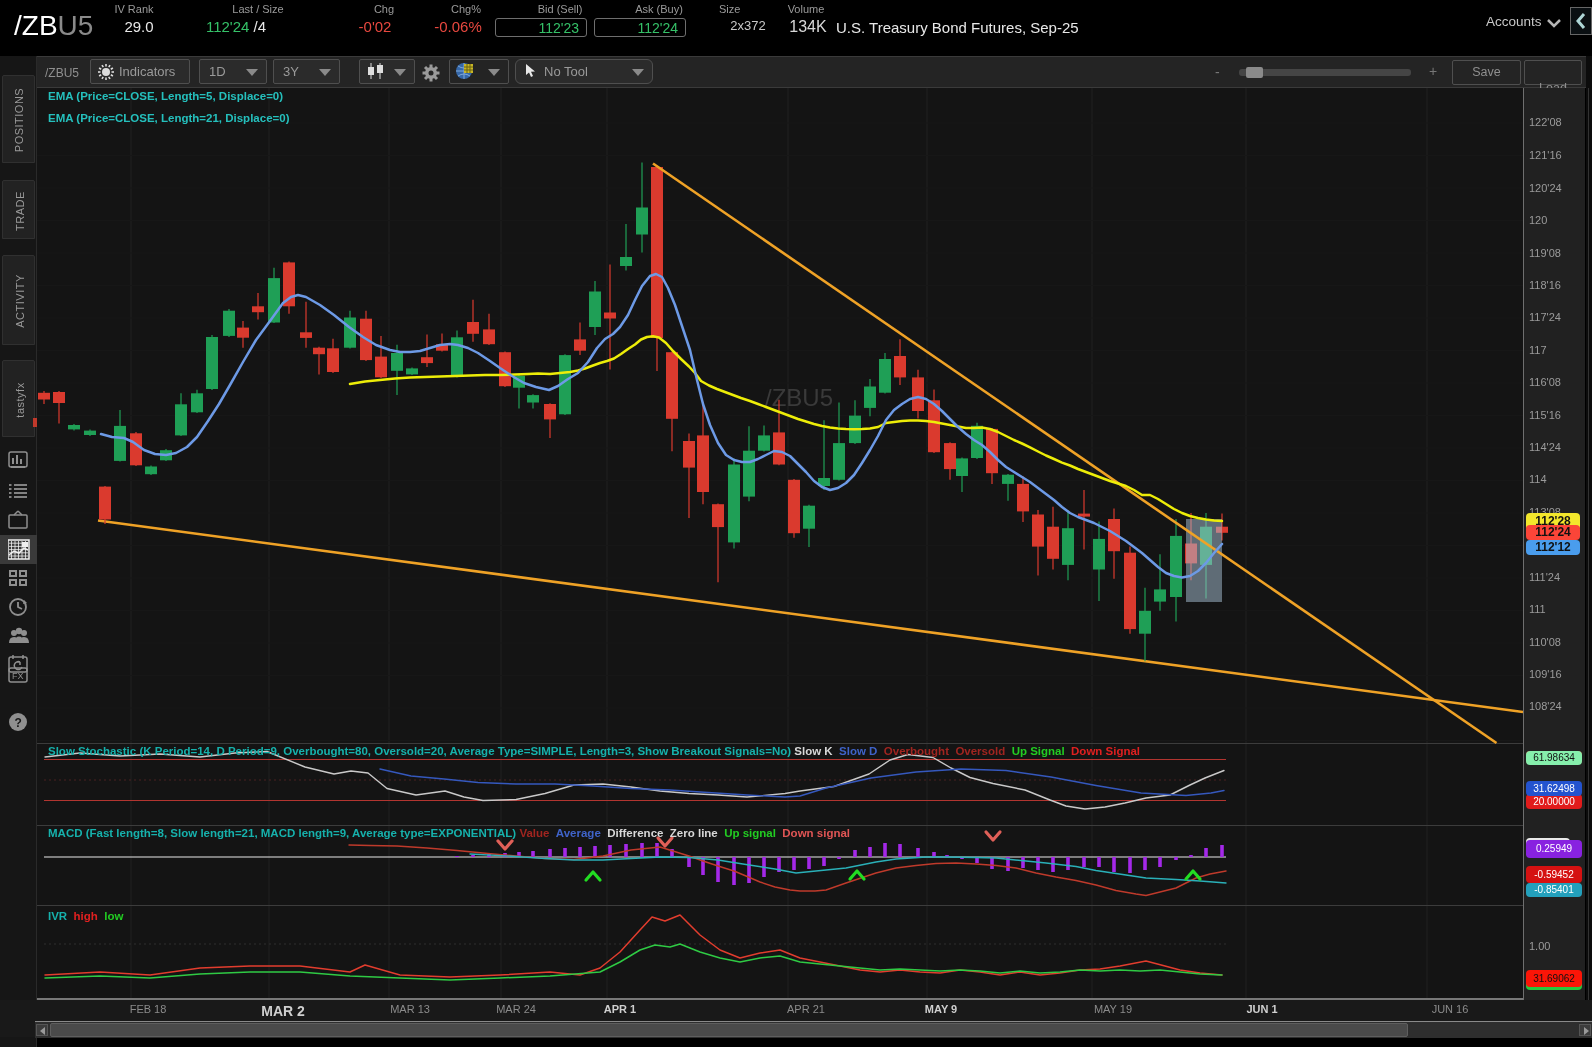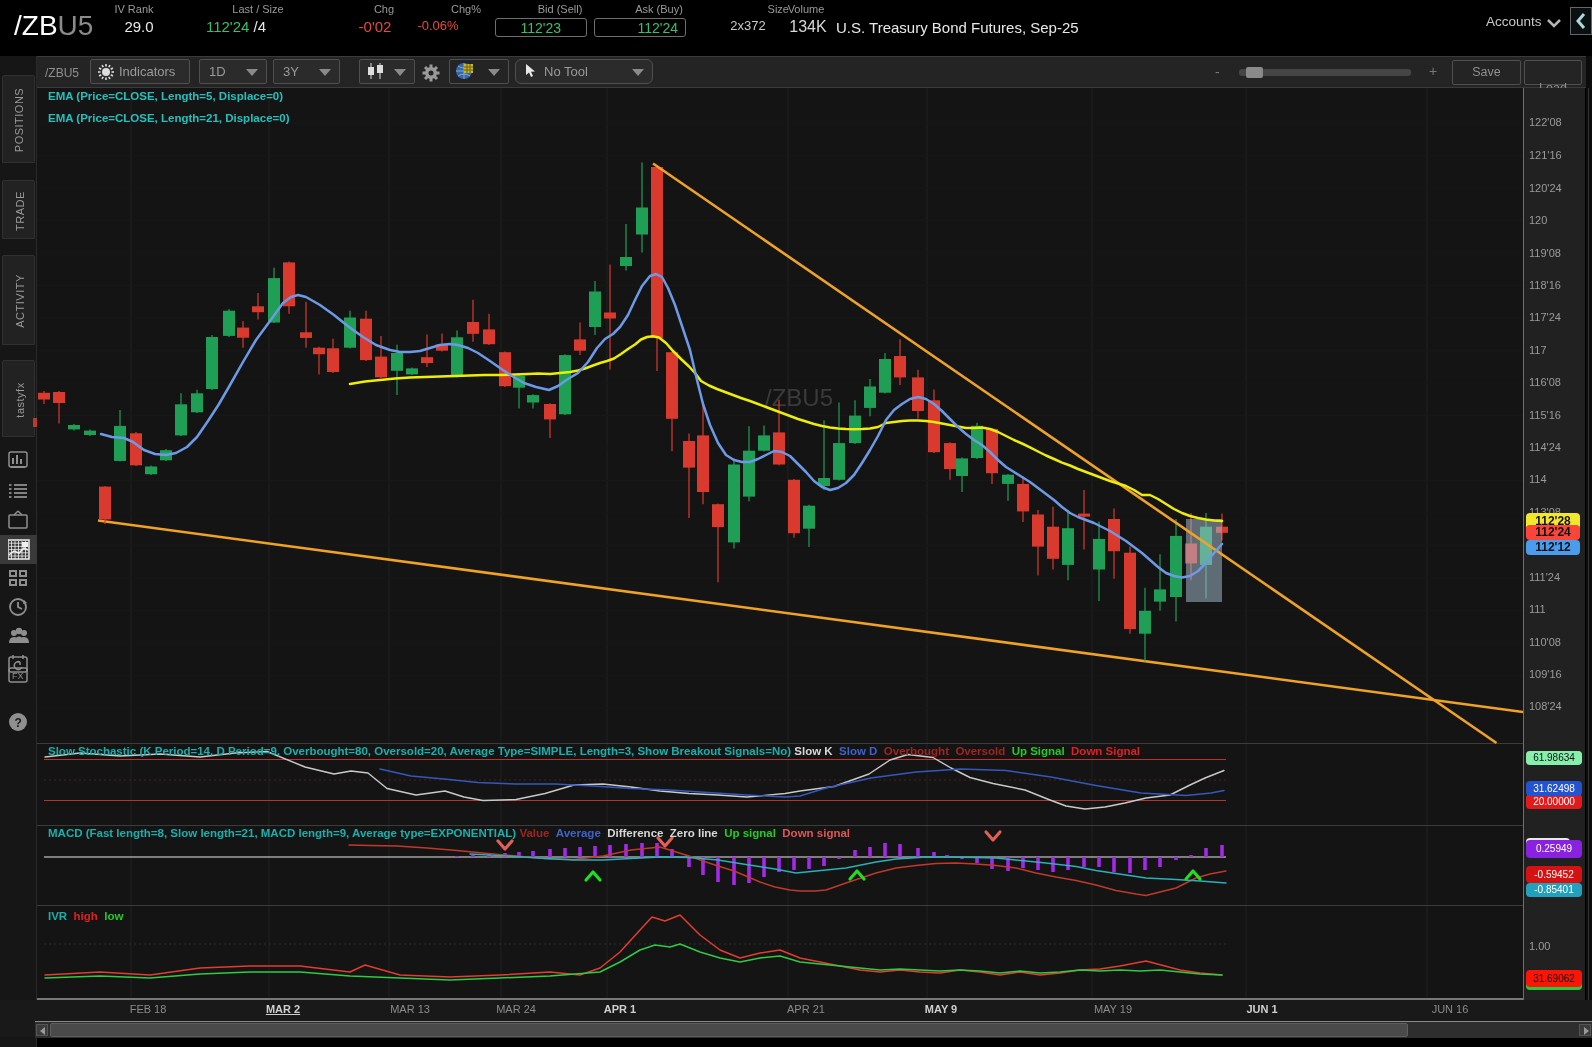--- a/index.html
+++ b/index.html
@@ -6,26 +6,26 @@
 <div style="position:absolute;left:37px;top:88px;width:1486px;height:912px;background:#141414"></div>
 <div style="position:absolute;left:0;top:0;width:1592px;height:56px;background:#000">
     <div style="position:absolute;left:14px;top:10px;font-size:28px;color:#fff">/ZB<span style="color:#8a8a8a">U5</span></div>
     <div style="position:absolute;left:74px;top:3px;width:120px;text-align:center;font-size:11px;color:#9a9a9a">IV Rank</div>
     <div style="position:absolute;left:69px;top:18px;width:140px;text-align:center;font-size:15px;color:#e8e8e8">29.0</div>
     <div style="position:absolute;left:198px;top:3px;width:120px;text-align:center;font-size:11px;color:#9a9a9a">Last / Size</div>
     <div style="position:absolute;left:166px;top:18px;width:140px;text-align:center;font-size:15px;color:#e8e8e8"><span style="color:#35c168">112'24</span> /4</div>
     <div style="position:absolute;left:324px;top:3px;width:120px;text-align:center;font-size:11px;color:#9a9a9a">Chg</div>
     <div style="position:absolute;left:305px;top:18px;width:140px;text-align:center;font-size:15px;color:#e8483f">-0'02</div>
     <div style="position:absolute;left:406px;top:3px;width:120px;text-align:center;font-size:11px;color:#9a9a9a">Chg%</div>
-    <div style="position:absolute;left:368px;top:18px;width:140px;text-align:center;font-size:13px;color:#e8483f">-0.06%</div>
+    <div style="position:absolute;left:388px;top:18px;width:140px;text-align:center;font-size:15px;color:#e8483f">-0.06%</div>
     <div style="position:absolute;left:500px;top:3px;width:120px;text-align:center;font-size:11px;color:#9a9a9a">Bid (Sell)</div>
-    <div style="position:absolute;left:495px;top:18px;width:92px;height:19px;border:1px solid #6e6e6e;border-radius:3px;text-align:right;font-size:14px;color:#35c168;line-height:18px;padding-right:25px">112'23</div>
+    <div style="position:absolute;left:495px;top:18px;width:92px;height:19px;border:1px solid #6e6e6e;border-radius:3px;text-align:right;font-size:14px;color:#35c168;line-height:18px;padding-right:7px">112'23</div>
     <div style="position:absolute;left:599px;top:3px;width:120px;text-align:center;font-size:11px;color:#9a9a9a">Ask (Buy)</div>
     <div style="position:absolute;left:594px;top:18px;width:92px;height:19px;border:1px solid #6e6e6e;border-radius:3px;text-align:right;font-size:14px;color:#35c168;line-height:18px;padding-right:7px">112'24</div>
-    <div style="position:absolute;left:719px;top:3px;width:70px;text-align:right;font-size:11px;color:#9a9a9a">Size</div>
+    <div style="position:absolute;left:719px;top:3px;width:70px;text-align:left;font-size:11px;color:#9a9a9a">Size</div>
     <div style="position:absolute;left:766px;top:3px;width:80px;text-align:center;font-size:11px;color:#9a9a9a">Volume</div>
     <div style="position:absolute;left:708px;top:18px;width:80px;text-align:center;font-size:13px;color:#c9c9c9">2x372</div>
     <div style="position:absolute;left:768px;top:18px;width:80px;text-align:center;font-size:16px;color:#d8d8d8">134K</div>
     <div style="position:absolute;left:836px;top:19px;font-size:15px;color:#e8e8e8">U.S. Treasury Bond Futures, Sep-25</div>
     <div style="position:absolute;left:1486px;top:14px;font-size:13.5px;color:#c8c8c8">Accounts</div>
     <div style="position:absolute;left:1546px;top:16px;width:16px;height:16px"><svg width="16" height="16">
         <path d="M2,4 L8,10 L14,4" stroke="#b5b5b5" stroke-width="2.5" fill="none"></path>
       </svg></div>
     <div style="position:absolute;left:1570px;top:7px;width:22px;height:28px;border:1px solid #666;background:#0a0f12"><svg width="20" height="26">
         <path d="M13,6 L7,13 L13,20" stroke="#aed6d6" stroke-width="3" fill="none"></path>
@@ -549,21 +549,21 @@
     <div style="position:absolute;left:2px;top:778px;width:56px;height:17px;background:#d51111;color:#fff;font-size:10px;font-weight:normal;border-radius:4px;text-align:center;line-height:17px">-0.59452</div>
     <div style="position:absolute;left:5px;top:852px;font-size:11px;color:#9b9b9b">1.00</div>
     <div style="position:absolute;left:2px;top:884px;width:56px;height:18px;background:#27c93e;color:#111;font-size:10px;font-weight:normal;border-radius:4px;text-align:center;line-height:18px">31.69062</div>
     <div style="position:absolute;left:2px;top:882px;width:56px;height:17px;background:#fb1507;color:#111;font-size:10px;font-weight:normal;border-radius:4px;text-align:center;line-height:17px">31.69062</div>
   </div>
 <div style="position:absolute;left:1523px;top:1000px;width:1px;height:21px;background:#6a6a6a"></div>
 <div style="position:absolute;left:1586px;top:56px;width:6px;height:944px;background:#0c0c0c"></div>
 <div style="position:absolute;left:1588px;top:88px;width:1px;height:912px;background:#333"></div>
 <div style="position:absolute;left:0px;top:1000px;width:1592px;height:37px;background:#191919">
     <div style="position:absolute;left:108px;top:3px;width:80px;text-align:center;font-size:11px;color:#8b8b8b;">FEB 18</div>
-    <div style="position:absolute;left:243px;top:3px;width:80px;text-align:center;font-size:11px;color:#cfcfcf;font-weight:bold;text-decoration:underline;">MAR 2</div>
+    <div style="position:absolute;left:243px;top:3px;width:80px;text-align:center;font-size:14px;color:#cfcfcf;font-weight:bold;">MAR 2</div>
     <div style="position:absolute;left:370px;top:3px;width:80px;text-align:center;font-size:11px;color:#8b8b8b;">MAR 13</div>
     <div style="position:absolute;left:476px;top:3px;width:80px;text-align:center;font-size:11px;color:#8b8b8b;">MAR 24</div>
     <div style="position:absolute;left:580px;top:3px;width:80px;text-align:center;font-size:11px;color:#cfcfcf;font-weight:bold;">APR 1</div>
     <div style="position:absolute;left:766px;top:3px;width:80px;text-align:center;font-size:11px;color:#8b8b8b;">APR 21</div>
     <div style="position:absolute;left:901px;top:3px;width:80px;text-align:center;font-size:11px;color:#cfcfcf;font-weight:bold;">MAY 9</div>
     <div style="position:absolute;left:1073px;top:3px;width:80px;text-align:center;font-size:11px;color:#8b8b8b;">MAY 19</div>
     <div style="position:absolute;left:1222px;top:3px;width:80px;text-align:center;font-size:11px;color:#cfcfcf;font-weight:bold;">JUN 1</div>
     <div style="position:absolute;left:1410px;top:3px;width:80px;text-align:center;font-size:11px;color:#8b8b8b;">JUN 16</div>
   </div>
 <div style="position:absolute;left:35px;top:1021px;width:1557px;height:17px;background:#2e2e2e;border-top:1px solid #8a8a8a">

